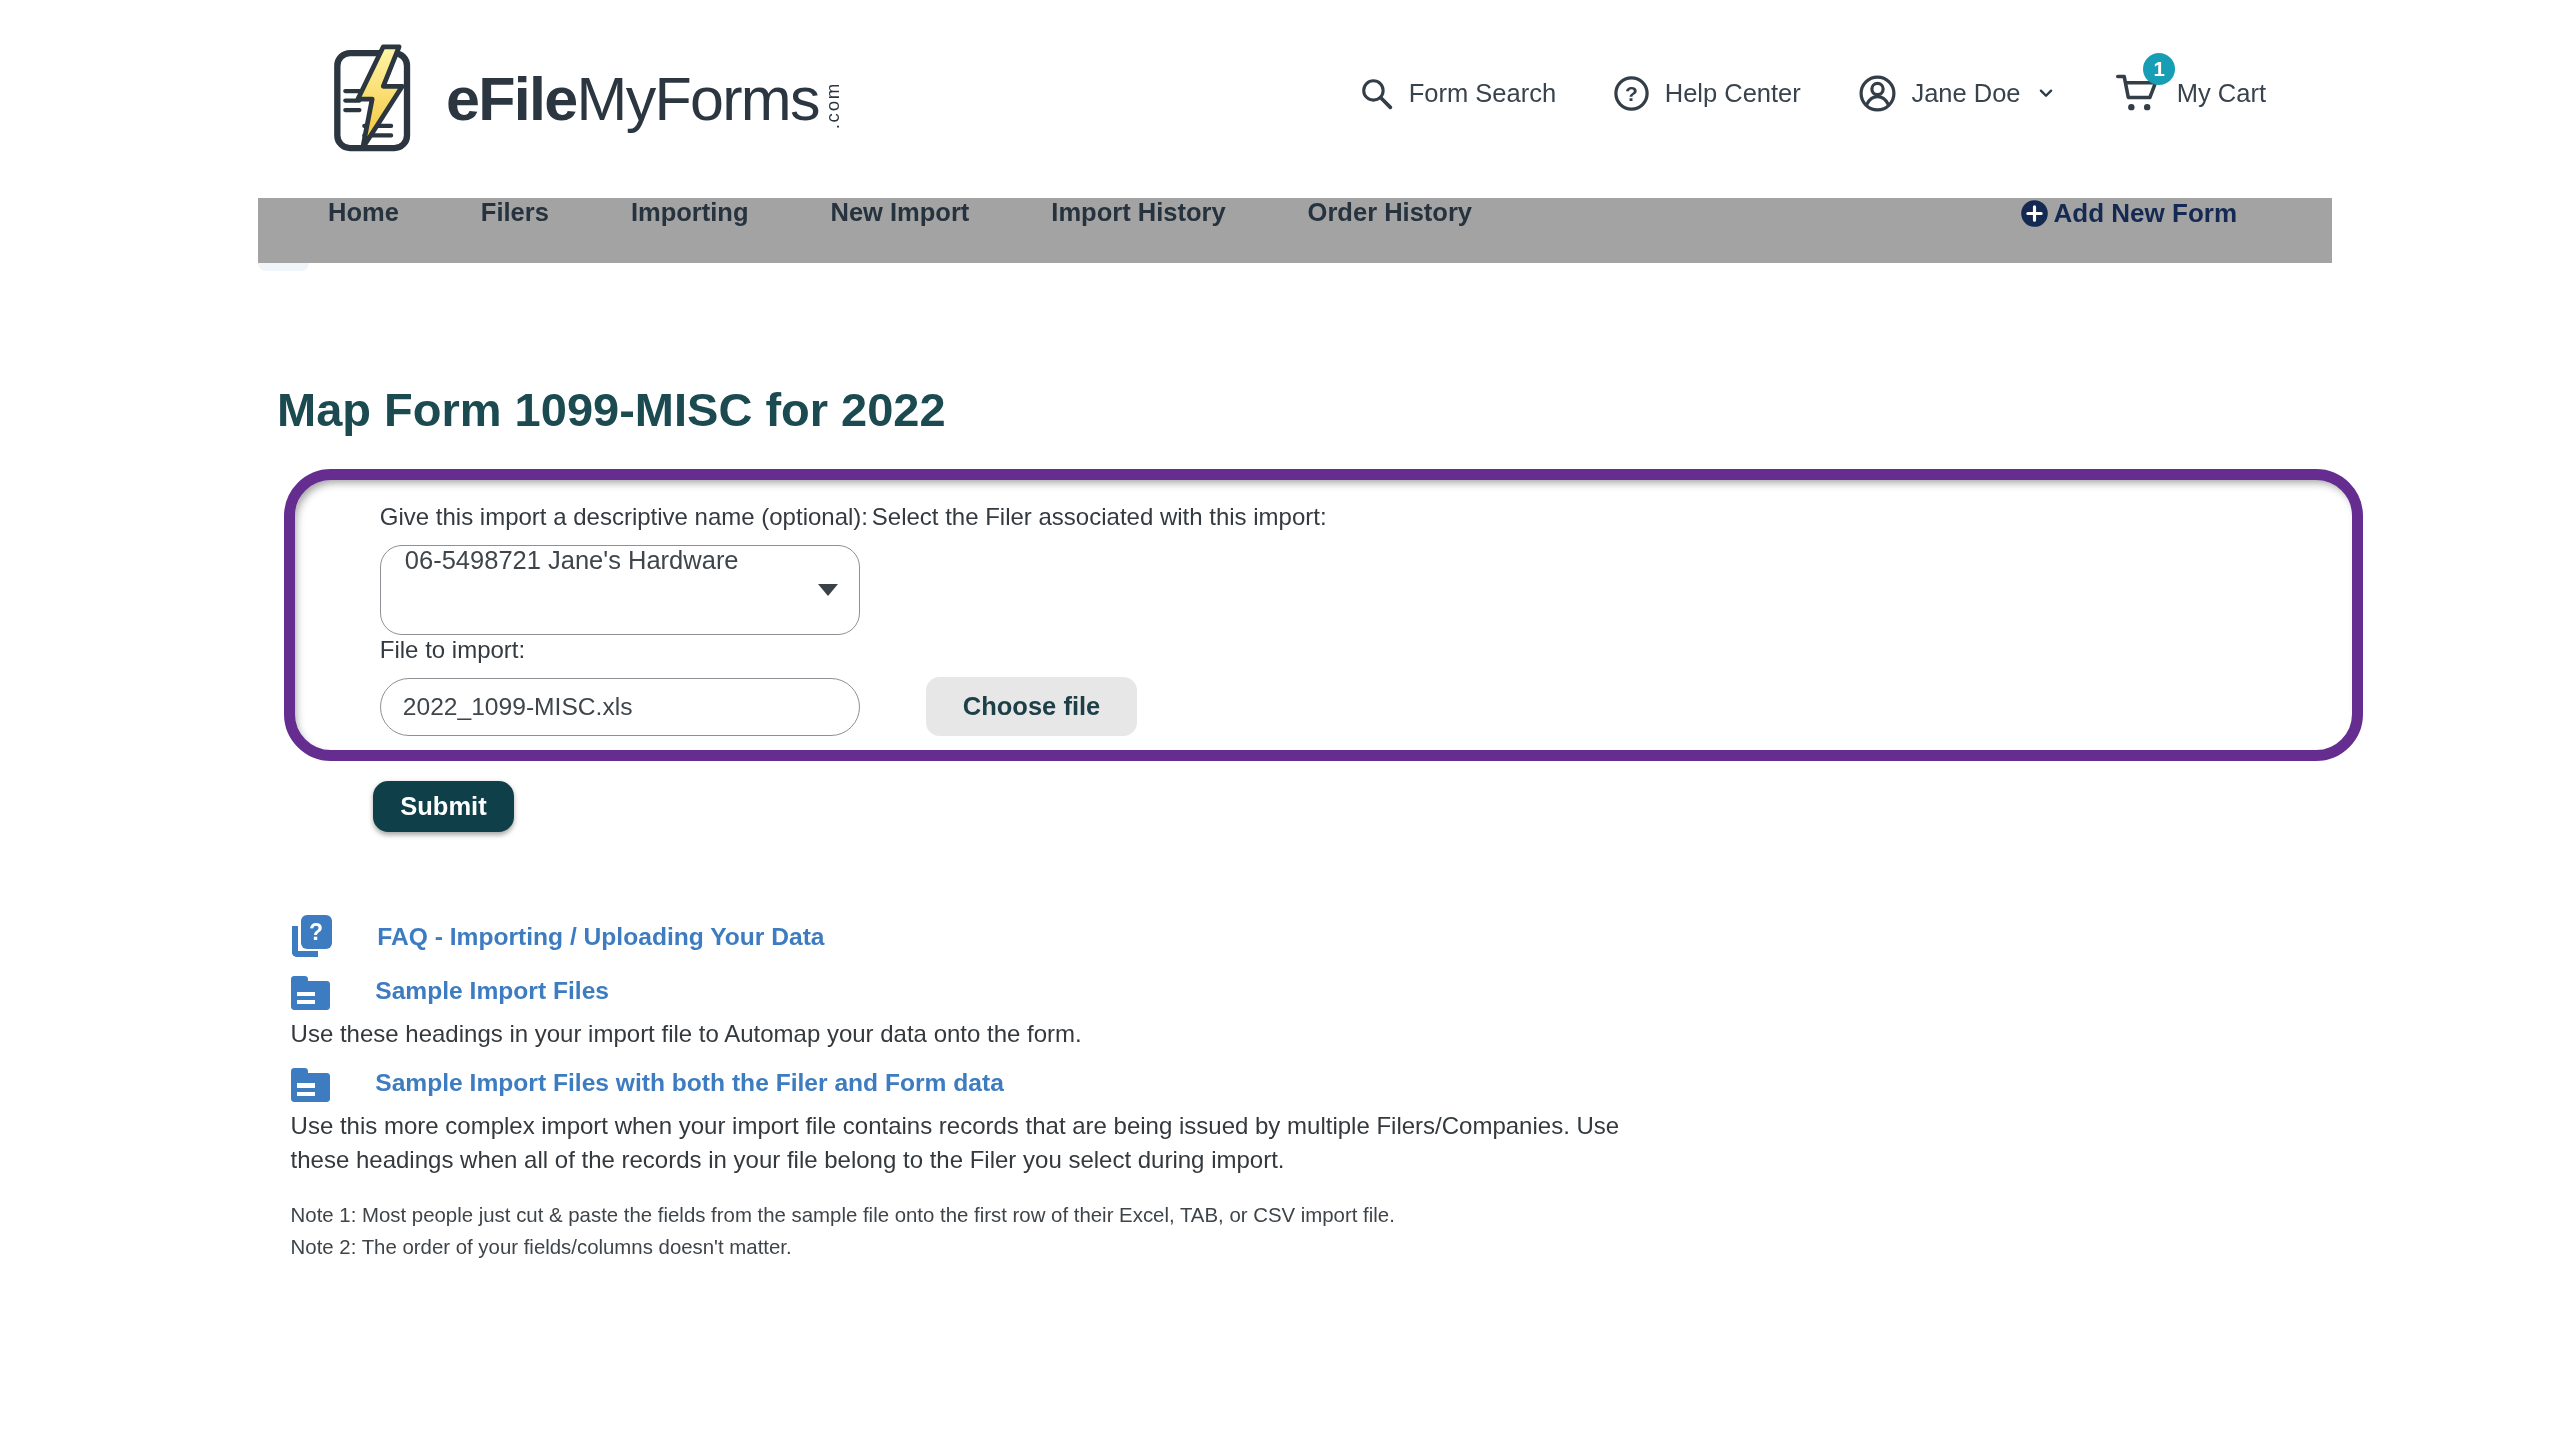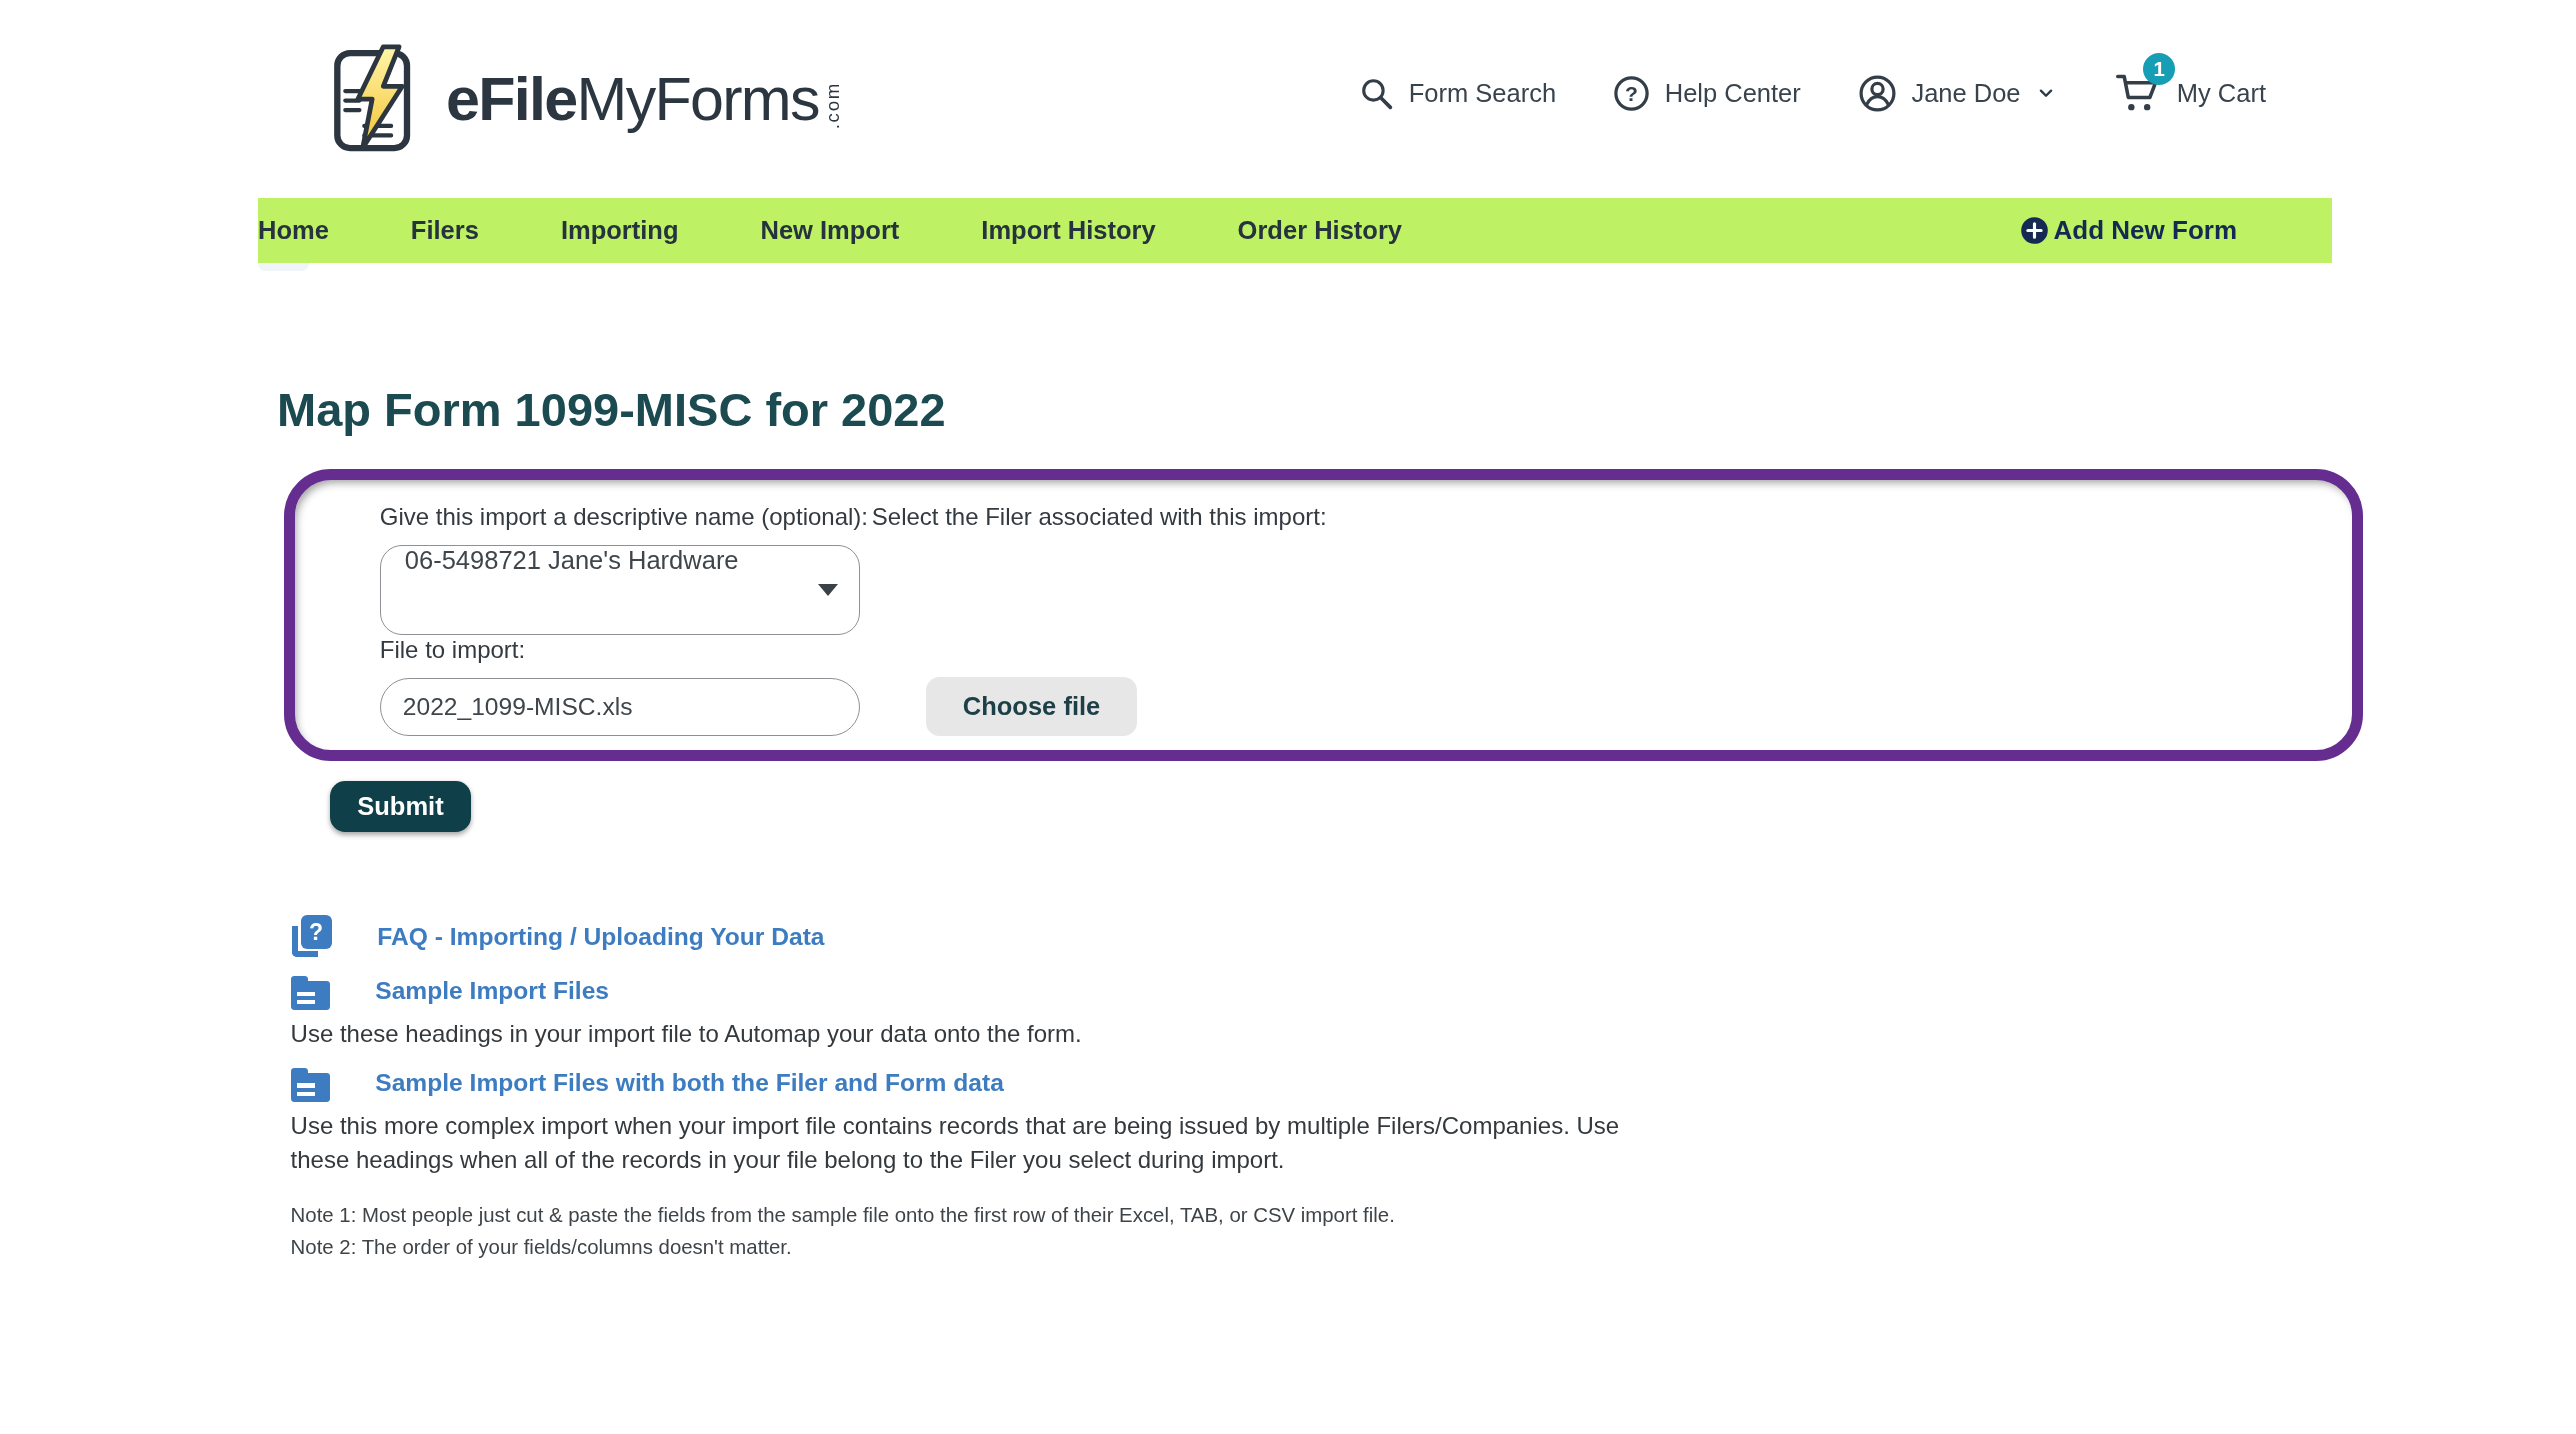--- a/index.html
+++ b/index.html
@@ -18,22 +18,22 @@
     color:#2b3640; letter-spacing:1.7px; align-self:flex-end; margin:0 0 5.1px 3.4px; }
   .hmenu { margin-left:auto; display:flex; align-items:center; gap:56px; margin-top:-12px; }
   .hmenu-item { display:flex; align-items:center; gap:13.6px; font-size:25.5px; color:#38434d; cursor:pointer; }
   .hicon { display:flex; align-items:center; }
   .cart-wrap { position:relative; }
   .badge { position:absolute; top:-17px; right:-12px; width:32px; height:32px; border-radius:50%;
     background:#189eb4; color:#fff; font-size:20.4px; font-weight:700;
     display:flex; align-items:center; justify-content:center; }
 
   
-  .nav { position:relative; margin-left:258px; width:2074px; height:65px; background:#bef264;
-    display:flex; align-items:center; gap:82px; }
+  .nav { position:relative; margin-left:258px; width:2074px; height:65px; background:#a3a3a3;
+    display:flex; align-items:flex-start; gap:82px; padding-left:70px; }
   .nav::after { content:""; position:absolute; left:0; top:100%; width:51px; height:7.6px;
     background:#eff5f8; border-radius:0 0 8.5px 8.5px; }
   .nav-item { font-size:25.5px; font-weight:700; color:#26333e; cursor:pointer; white-space:nowrap; }
   .add-form { margin-left:auto; margin-right:95px; display:flex; align-items:center; gap:5px;
     font-size:26px; font-weight:700; color:#152a52; cursor:pointer; white-space:nowrap; }
 
   
   .main { padding-left:277px; }
   .page-title { margin-top:119px; font-size:47px; font-weight:700; color:#1b4a50; letter-spacing:0px; }
 
@@ -55,21 +55,21 @@
     width:0; height:0; border-left:10.2px solid transparent; border-right:10.2px solid transparent;
     border-top:12.7px solid #3a4248; }
   .row3-label { margin-top:31px; }
   .file-row { margin-top:13.6px; display:flex; align-items:center; }
   .file-box { width:480px; height:58px; border:1.7px solid #8d9196; border-radius:29px;
     display:flex; align-items:center; padding:0 22px; font-size:24.6px; color:#3f464b; background:#fff; }
   .choose-btn { margin-left:66px; height:59px; padding:0 37px; background:#e7e7e7;
     border:none; border-radius:13.6px; font-size:25.5px; font-weight:700; color:#1d4048;
     cursor:pointer; font-family:"Liberation Sans","DejaVu Sans",sans-serif; }
 
-  .submit-btn { margin-top:20.4px; margin-left:53px; display:block; width:141px; height:51px;
+  .submit-btn { margin-top:20.4px; margin-left:96px; display:block; width:141px; height:51px;
     background:#0f3f48; color:#ffffff; border:none; border-radius:15.3px;
     font-size:25.5px; font-weight:700; cursor:pointer;
     box-shadow:0 2.5px 5.1px rgba(0,0,0,.35);
     font-family:"Liberation Sans","DejaVu Sans",sans-serif; }
 
   
   .links { margin-top:83px; margin-left:13.6px; }
   .link-row { display:flex; align-items:center; margin-top:12px; cursor:pointer; }
   .link-row:first-child { margin-top:0; }
   .link-text { font-size:24.6px; font-weight:700; color:#3d7cc0; margin-left:1.7px;padding-left:44px; }

